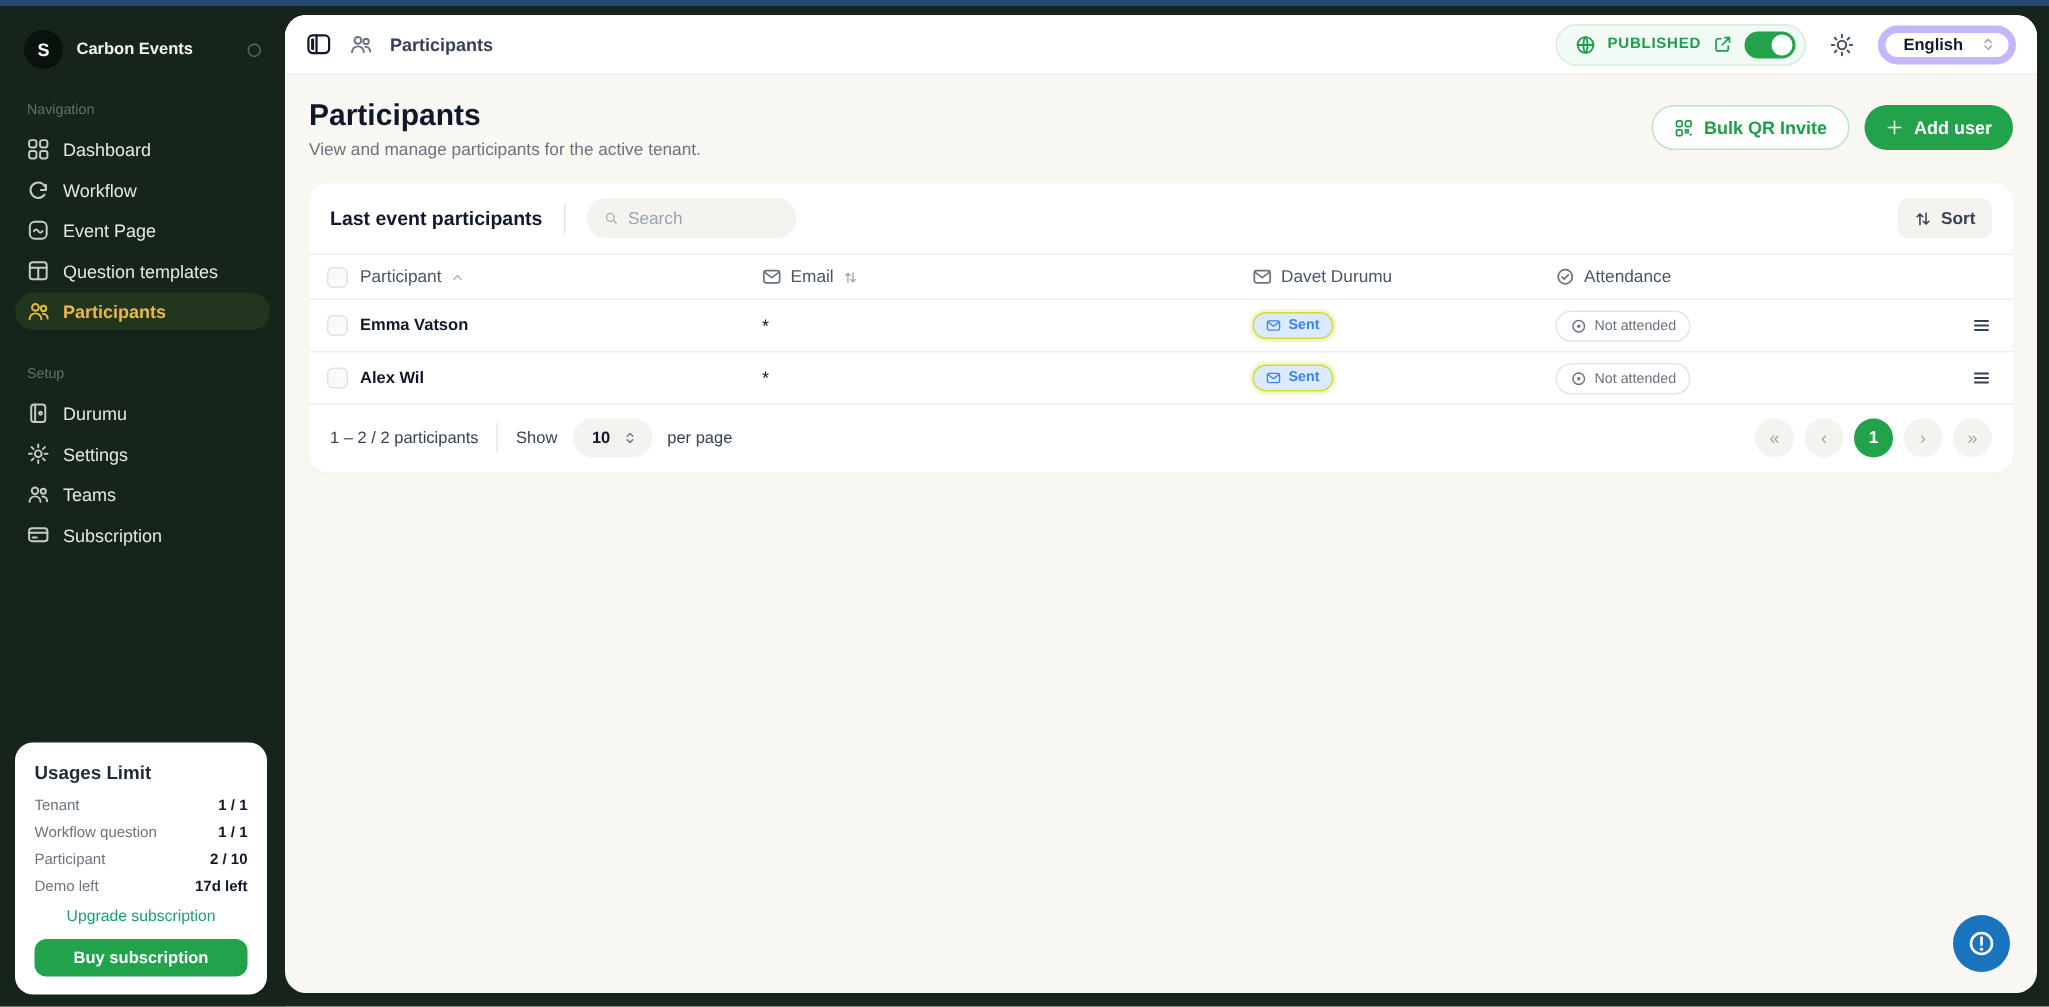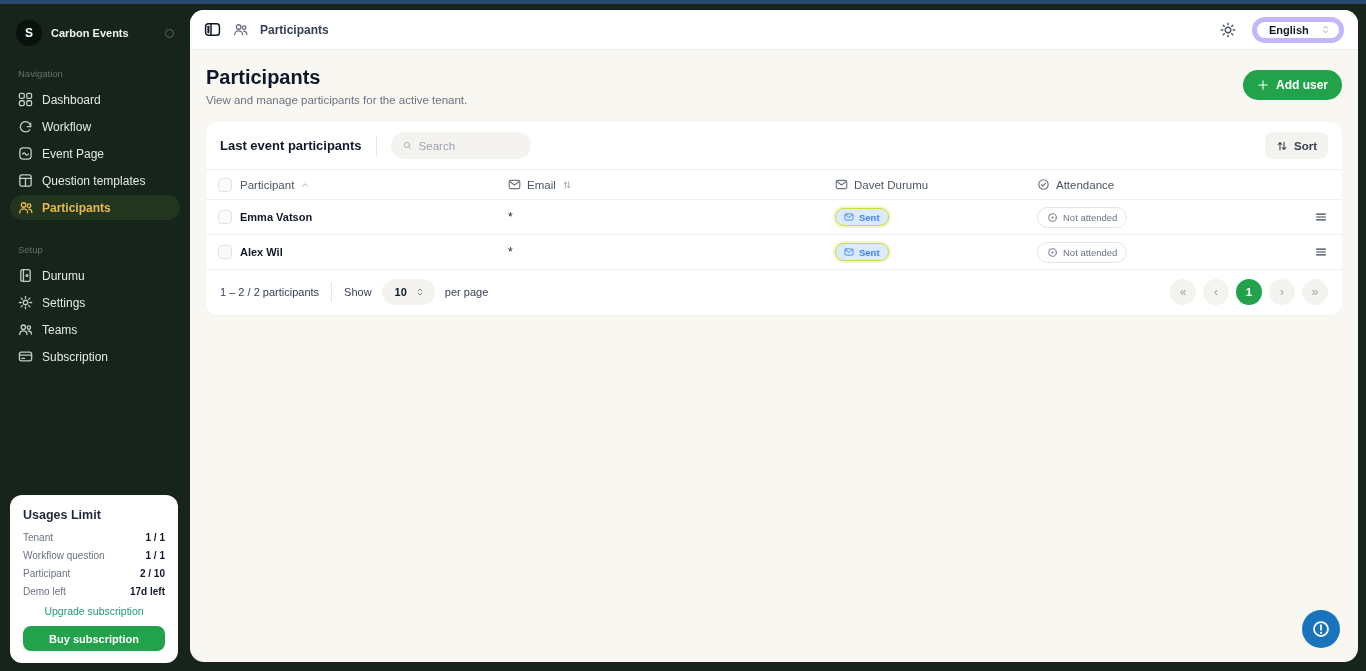--- a/index.html
+++ b/index.html
@@ -262,20 +262,37 @@
           <g class="stroke">
             <circle cx="6" cy="5.3" r="2.4"></circle>
             <path d="M1.8 13.6c0-2.3 1.9-4.1 4.2-4.1s4.2 1.8 4.2 4.1"></path>
             <circle cx="11.8" cy="6" r="1.9"></circle>
             <path d="M11.3 9.8c2 0 3.4 1.5 3.4 3.4"></path>
           </g>
         </svg>
       <span class="crumb">Participants</span>
     </div>
     <div class="topbar-right">
+      <div class="published-pill">
+        <svg class="picon" width="14" height="14" viewBox="0 0 16 16">
+            <g class="stroke">
+              <circle cx="8" cy="8" r="6"></circle>
+              <path d="M2 8h12M8 2c2.1 2 2.1 10 0 12M8 2c-2.1 2-2.1 10 0 12"></path>
+            </g>
+          </svg>
+        <span class="plabel">PUBLISHED</span>
+        <svg class="picon" width="13" height="13" viewBox="0 0 16 16">
+            <g class="stroke">
+              <path d="M6.5 3.5H4.2A1.7 1.7 0 0 0 2.5 5.2v6.6a1.7 1.7 0 0 0 1.7 1.7h6.6a1.7 1.7 0 0 0 1.7-1.7V9.5M9.8 2.5h3.7v3.7M13.1 2.9 7.6 8.4"></path>
+            </g>
+          </svg>
+        <div class="toggle">
+            <div class="knob"></div>
+          </div>
+      </div>
       <svg class="sun" width="16" height="16" viewBox="0 0 16 16">
           <g class="stroke">
             <circle cx="8" cy="8" r="2.8"></circle>
             <path d="M8 1.2v1.6M8 13.2v1.6M1.2 8h1.6M13.2 8h1.6M3.2 3.2l1.1 1.1M11.7 11.7l1.1 1.1M12.8 3.2l-1.1 1.1M4.3 11.7l-1.1 1.1"></path>
           </g>
         </svg>
       <div class="lang-select">
         <span>English</span>
         <svg class="chev" width="11" height="11" viewBox="0 0 16 16">
             <g class="stroke">
@@ -286,20 +303,31 @@
     </div>
   </div>
 
   <div class="page-body">
     <div class="page-head">
       <div>
         <div class="page-title">Participants</div>
         <div class="page-sub">View and manage participants for the active tenant.</div>
       </div>
       <div class="head-actions">
+        <button class="btn-outline">
+          <svg width="13" height="13" viewBox="0 0 16 16">
+              <g class="stroke">
+                <rect x="2" y="2" width="4.6" height="4.6" rx="1"></rect>
+                <rect x="9.4" y="2" width="4.6" height="4.6" rx="1"></rect>
+                <rect x="2" y="9.4" width="4.6" height="4.6" rx="1"></rect>
+                <path d="M9.4 9.4h2.2v2.2H9.4zM13.2 13.2h.8"></path>
+              </g>
+            </svg>
+          <span>Bulk QR Invite</span>
+        </button>
         <button class="btn-solid">
           <svg width="12" height="12" viewBox="0 0 16 16">
               <g class="stroke" stroke-width="1.8">
                 <path d="M8 2.5v11M2.5 8h11"></path>
               </g>
             </svg>
           <span>Add user</span>
         </button>
       </div>
     </div>

